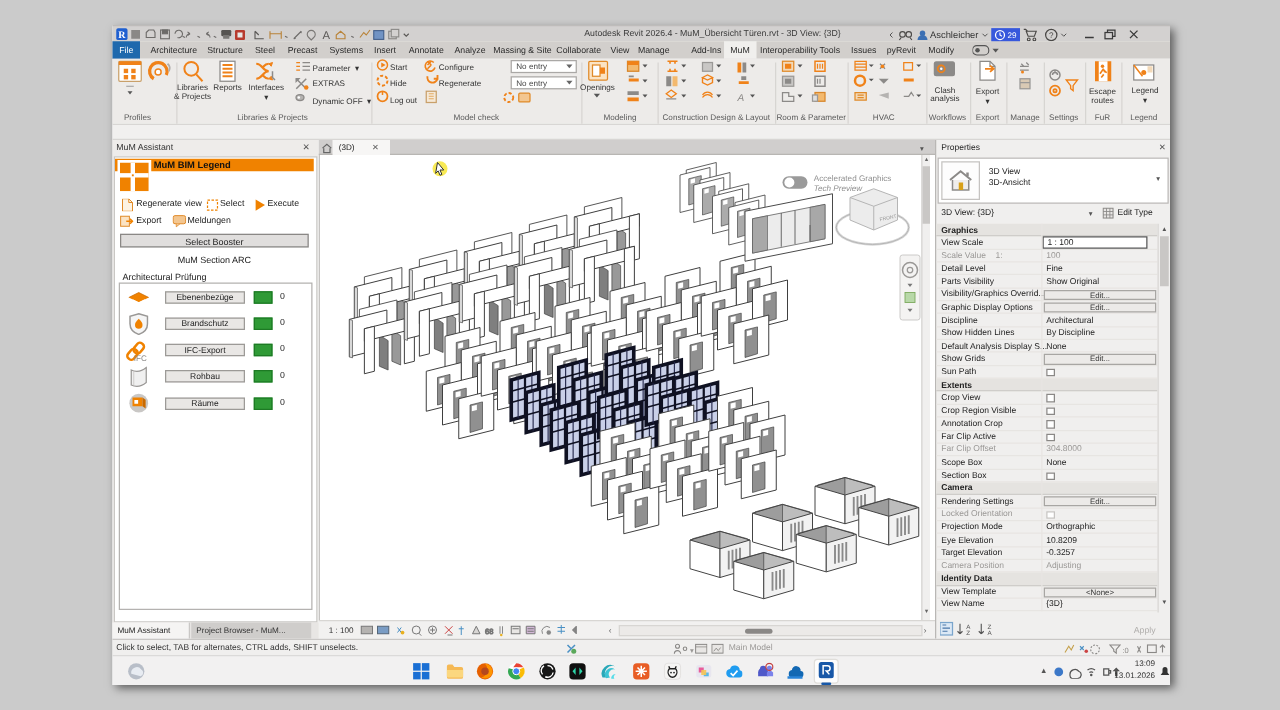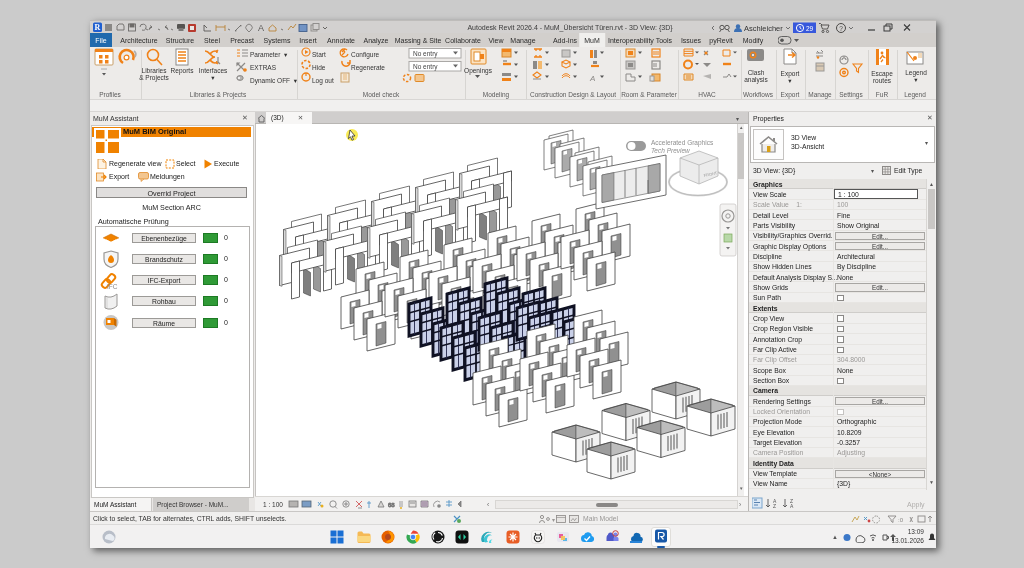--- a/index.html
+++ b/index.html
@@ -379,21 +379,21 @@
     <div class="rtxtc" style="left:826px;top:22px">Legend<br>▾</div>
     <div class="rtxtc" style="left:64px;top:20px">Libraries<br>&amp; Projects</div>
     <div class="rtxtc" style="left:92px;top:20px">Reports</div>
     <div class="rtxtc" style="left:123px;top:20px">Interfaces<br>▾</div>
   </div>
   <div id="options"></div>
   <div id="leftpanel">
     <div id="lp-head">MuM Assistant<span class="a" style="left:152px;top:2px;color:#555;">✕</span></div>
     <div id="lp-body">
       <div class="a" style="left:0px;top:1px;width:159px;height:9.5px;background:#f08200;"></div>
-      <div class="a" style="left:31px;top:1px;font-size:7.5px;font-weight:bold;color:#111;">MuM BIM Original</div>
+      <div class="a" style="left:31px;top:1px;font-size:7.5px;font-weight:bold;color:#111;">MuM BIM Legend</div>
       <div class="a" style="left:2px;top:2px;width:27px;height:27px;background:#fff;"></div>
       <svg class="a" style="left:4px;top:4px" width="23" height="23" viewBox="0 0 23 23">
           <rect width="23" height="23" fill="#f08200"></rect>
           <rect x="8.5" y="0" width="3.5" height="23" fill="#fff"></rect>
           <rect x="0" y="8.5" width="23" height="3.5" fill="#fff"></rect>
           <rect x="9.5" y="9.5" width="1.5" height="1.5" fill="#f08200"></rect>
         </svg>
       <svg class="a" style="left:5px;top:33px" width="10" height="10" viewBox="0 0 10 10">
           <path d="M1 0 h5 l3 3 v7 h-8 z" fill="#fdf3e3" stroke="#e08a28" stroke-width="0.8"></path>
           <path d="M6 0 v3 h3" fill="none" stroke="#e08a28" stroke-width="0.8"></path>
@@ -410,23 +410,23 @@
       <svg class="a" style="left:4px;top:46px" width="11" height="10" viewBox="0 0 11 10">
           <rect x="0.5" y="1" width="7" height="8" fill="#fbe3c3" stroke="#e08a28" stroke-width="0.8"></rect>
           <path d="M5 5 h5 m-2 -2 l2 2 l-2 2" stroke="#f08200" stroke-width="1.2" fill="none"></path>
         </svg>
       <div class="lnk" style="left:17px;top:47px">Export</div>
       <svg class="a" style="left:46px;top:46px" width="11" height="10" viewBox="0 0 11 10">
           <rect x="0.5" y="0.5" width="10" height="6.5" rx="1.5" fill="#f3c690" stroke="#e08a28" stroke-width="0.8"></rect>
           <path d="M3 7 v2.5 l3 -2.5" fill="#f3c690" stroke="#e08a28" stroke-width="0.6"></path>
         </svg>
       <div class="lnk" style="left:58px;top:47px">Meldungen</div>
-      <div class="gbtn" style="left:4px;top:61px;width:151px;height:11px;font-size:7.2px;line-height:11px;background:#e0dedd;border-color:#8a8886;">Overrid Project</div>
+      <div class="gbtn" style="left:4px;top:61px;width:151px;height:11px;font-size:7.2px;line-height:11px;background:#e0dedd;border-color:#8a8886;">Select Booster</div>
       <div class="a" style="left:0;top:77px;width:159px;text-align:center;font-size:7.2px;color:#222;">MuM Section ARC</div>
-      <div class="a" style="left:6px;top:91px;font-size:7.2px;color:#222;">Automatische Prüfung</div>
+      <div class="a" style="left:6px;top:91px;font-size:7.2px;color:#222;">Architectural Prüfung</div>
       <div class="a" style="left:3px;top:100px;width:155px;height:262px;border:1px solid #b4b2b0;"></div>
 
       <svg class="a" style="left:10px;top:104px" width="18" height="16" viewBox="0 0 18 16">
           <path d="M1 8 L9 4 L17 8 L9 12 Z" fill="#f08200"></path>
           <path d="M1 8 L9 4 L17 8" fill="none" stroke="#c96a00" stroke-width="0.6"></path>
           <path d="M4 9.8 L9 12.3 L14 9.8" fill="none" stroke="#fff" stroke-width="0.9"></path>
         </svg>
       <div class="gbtn" style="left:40px;top:106.5px;width:64px;height:10px;font-size:6.8px;line-height:9px;">Ebenenbezüge</div>
       <div class="grn" style="left:111px;top:106.5px;"></div>
       <div class="a" style="left:132px;top:107.5px;font-size:7px;">0</div>

